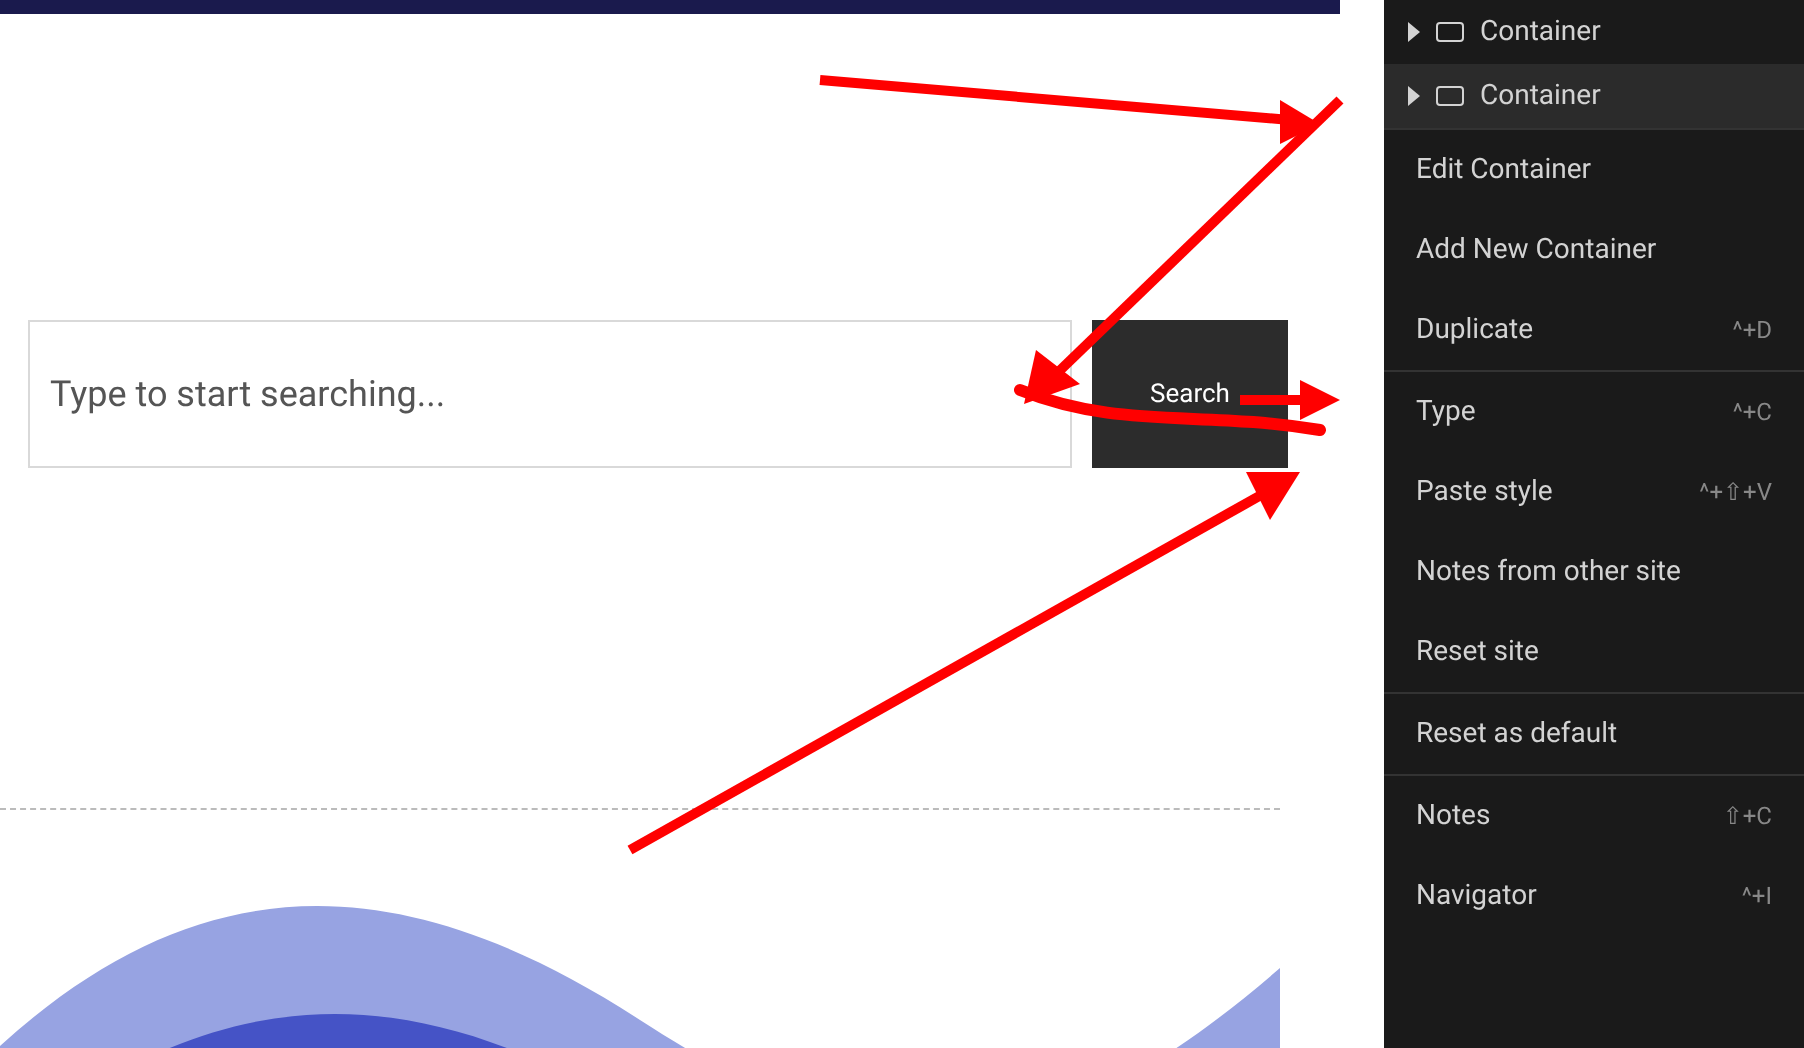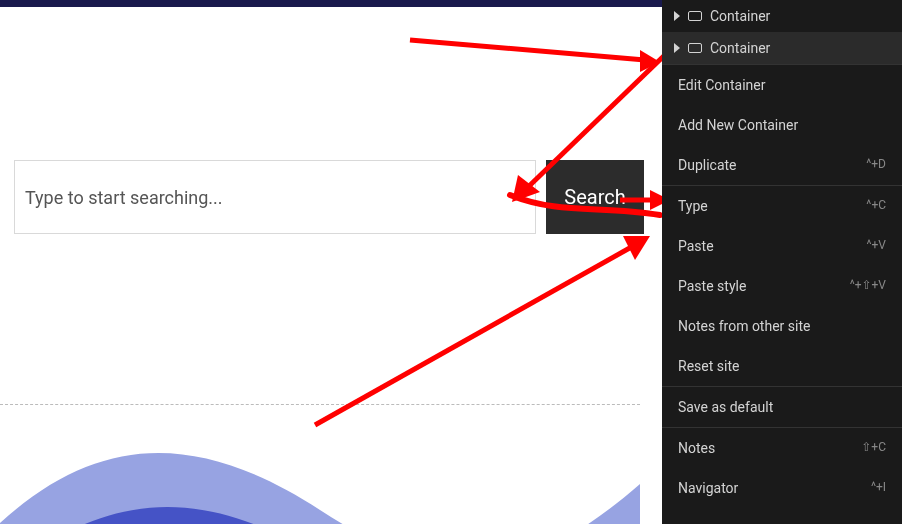--- a/index.html
+++ b/index.html
@@ -4,45 +4,45 @@
 <style>
   * { margin: 0; padding: 0; box-sizing: border-box; font-family: -apple-system, BlinkMacSystemFont, 'Segoe UI', Roboto, sans-serif; }
   body { width: 902px; height: 524px; position: relative; background: #fff; overflow: hidden; }
   .top-bar { position: absolute; top: 0; left: 0; width: 670px; height: 7px; background: #1a1a4d; }
   .search-row { position: absolute; top: 160px; left: 14px; width: 630px; display: flex; }
   .search-input {
     flex: 1; height: 74px; border: 1px solid #d9d9d9; padding: 0 10px; font-size: 18px; color: #333; outline: none;
   }
   .search-input::placeholder { color: #555; }
   .search-btn {
-    width: 98px; height: 74px; background: #2c2c2c; color: #fff; border: none; font-size: 20px; margin-left: 10px; position: relative;
+    width: 98px; height: 74px; background: #2c2c2c; color: #fff; border: none; font-size: 13px; margin-left: 10px; position: relative;
   }
   .dotted-divider { position: absolute; top: 404px; left: 0; width: 640px; border-top: 1px dashed #bbb; }
 
   .waves { position: absolute; top: 404px; left: 0; width: 640px; height: 120px; overflow: hidden; }
   .wave1 { position: absolute; top: 15px; left: 0; width: 700px; height: 260px; fill: #97a3e2; }
   .wave2 { position: absolute; top: 30px; left: 0; width: 700px; height: 260px; fill: #4553c6; }
 
   .arrow { position: absolute; pointer-events: none; }
   .arrow line, .arrow path { stroke: #ff0000; stroke-width: 5; fill: none; }
   .arrow polygon { fill: #ff0000; }
 
   .context-panel {
-    position: absolute; top: 0; right: 0; width: 240px; height: 524px; background: #1a1a1a; color: #d3d3d3;
+    position: absolute; top: 0; right: 0; width: 210px; height: 524px; background: #1a1a1a; color: #d3d3d3;
     font-size: 14px; overflow: hidden;
   }
   .container-row {
     display: flex; align-items: center; padding: 8px 12px; gap: 8px;
   }
   .container-row.highlight { background: #2b2b2b; }
   .tri-icon { width: 0; height: 0; border-top: 5px solid transparent; border-bottom: 5px solid transparent; border-left: 6px solid #d3d3d3; flex-shrink:0; }
   .box-icon { width: 14px; height: 10px; border: 1.5px solid #d3d3d3; border-radius: 2px; flex-shrink:0; }
   .menu-sep { border-top: 1px solid #333; }
   .menu-item {
-    display: flex; justify-content: space-between; align-items: flex-start; padding: 12px 16px; cursor: pointer;
+    display: flex; justify-content: space-between; align-items: center; padding: 12px 16px; cursor: pointer;
   }
   .shortcut { color: #888; font-size: 12px; }
 
   .red-stroke { position:absolute; }
 </style>
 </head>
 <body>
 
 <div class="top-bar"></div>
 
@@ -108,36 +108,32 @@
   <div class="menu-item">
     <span>Duplicate</span>
     <span class="shortcut">^+D</span>
   </div>
   <div class="menu-sep"></div>
   <div class="menu-item">
     <span>Type</span>
     <span class="shortcut">^+C</span>
   </div>
   <div class="menu-item">
-    <span>Paste</span>
-    <span class="shortcut">^+V</span>
-  </div>
-  <div class="menu-item">
     <span>Paste style</span>
     <span class="shortcut">^+⇧+V</span>
   </div>
   <div class="menu-item">
     <span>Notes from other site</span>
   </div>
   <div class="menu-item">
     <span>Reset site</span>
   </div>
   <div class="menu-sep"></div>
   <div class="menu-item">
-    <span>Save as default</span>
+    <span>Reset as default</span>
   </div>
   <div class="menu-sep"></div>
   <div class="menu-item">
     <span>Notes</span>
     <span class="shortcut">⇧+C</span>
   </div>
   <div class="menu-item">
     <span>Navigator</span>
     <span class="shortcut">^+I</span>
   </div>

